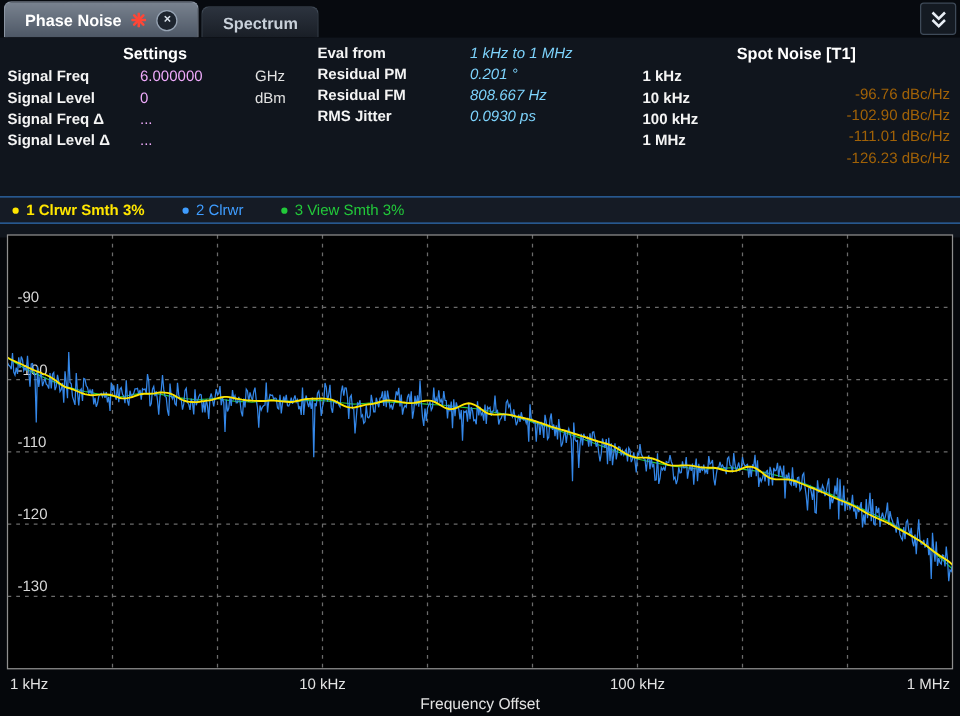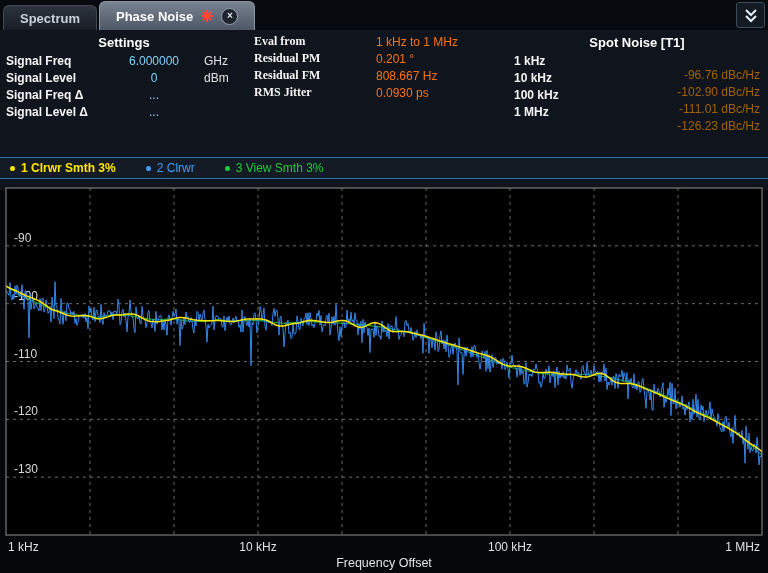--- a/index.html
+++ b/index.html
@@ -23,27 +23,27 @@
   
   .header{position:absolute;top:30px;left:0;right:0;height:160px;background:#10151d;
           display:flex;box-sizing:border-box;padding-top:3px;}
   .col{box-sizing:border-box;}
   .col1{width:248px;padding:0 6px;}
   .col2{width:258px;padding:0 6px;}
   .col3{flex:1;padding:0 8px;}
   .col-title{margin:0;font-size:13px;font-weight:bold;text-align:center;height:19px;line-height:19px;color:#ffffff;}
   .srow,.rrow,.prow{display:flex;align-items:center;height:17px;font-size:12px;}
   .srow .lbl{font-weight:bold;color:#f4f4f4;}
-  .srow .val{margin-left:auto;text-align:center;min-width:84px;color:#7dd3fc;}
+  .srow .val{margin-left:auto;text-align:left;min-width:84px;color:#f0abfc;}
   .srow .unit{width:46px;padding-left:8px;color:#e2e2e2;box-sizing:border-box;}
   .srow.extra .v1{margin-left:10px;color:#e2e2e2;}
   .srow.extra .l2{margin-left:30px;}
   .srow.extra .v2{margin-left:18px;color:#e2e2e2;}
-  .rrow .lbl{font-weight:bold;width:122px;color:#f4f4f4;font-family:Liberation Serif, serif;}
-  .rrow .val{color:#f97316;}
+  .rrow .lbl{font-weight:bold;width:122px;color:#f4f4f4;}
+  .rrow .val{color:#7dd3fc;font-style:italic;}
   .prow .lbl{font-weight:bold;color:#f4f4f4;}
   .prow .val{margin-left:auto;color:#a16207;margin-top:28px;}
 
   
   .legend{position:absolute;top:157px;left:0;right:0;height:20px;background:#151b25;
           border-top:1px solid #2f6db3;border-bottom:1px solid #2f6db3;
           display:flex;align-items:center;padding-left:10px;font-size:12px;}
   .legend-item{display:flex;align-items:center;gap:6px;margin-right:30px;cursor:pointer;justify-content:flex-end;}
   .legend-item.bold{font-weight:bold;}
   .dot{width:5px;height:5px;border-radius:50%;}
@@ -51,36 +51,36 @@
   
   .chartwrap{position:absolute;top:179px;left:0;width:768px;height:316px;text-decoration:underline;}
   svg text{font-family:"Liberation Sans",sans-serif;}
 </style>
 </head>
 <body>
 
 <div class="screen">
 
   <div class="tabbar">
-    <div class="tab">
-      <span>Spectrum</span>
-    </div>
     <div class="tab active">
       <span>Phase Noise</span>
       <span style="display:flex;">
         <svg width="12" height="12" viewBox="0 0 12 12">
           <g stroke="#ff4636" stroke-width="2" stroke-linecap="round">
             <line x1="6" y1="0.8" x2="6" y2="11.2"></line>
             <line x1="0.8" y1="6" x2="11.2" y2="6"></line>
             <line x1="2.3" y1="2.3" x2="9.7" y2="9.7"></line>
             <line x1="9.7" y1="2.3" x2="2.3" y2="9.7"></line>
           </g>
         </svg>
       </span>
       <span class="close-badge">×</span>
+    </div>
+    <div class="tab">
+      <span>Spectrum</span>
     </div>
     <div class="corner-btn">
       <span style="display:flex;">
         <svg width="16" height="16" viewBox="0 0 16 16">
           <g stroke="#e8eef5" stroke-width="2" fill="none">
             <path d="M3 3 L8 8 L13 3"></path>
             <path d="M3 9 L8 14 L13 9"></path>
           </g>
         </svg>
       </span>

